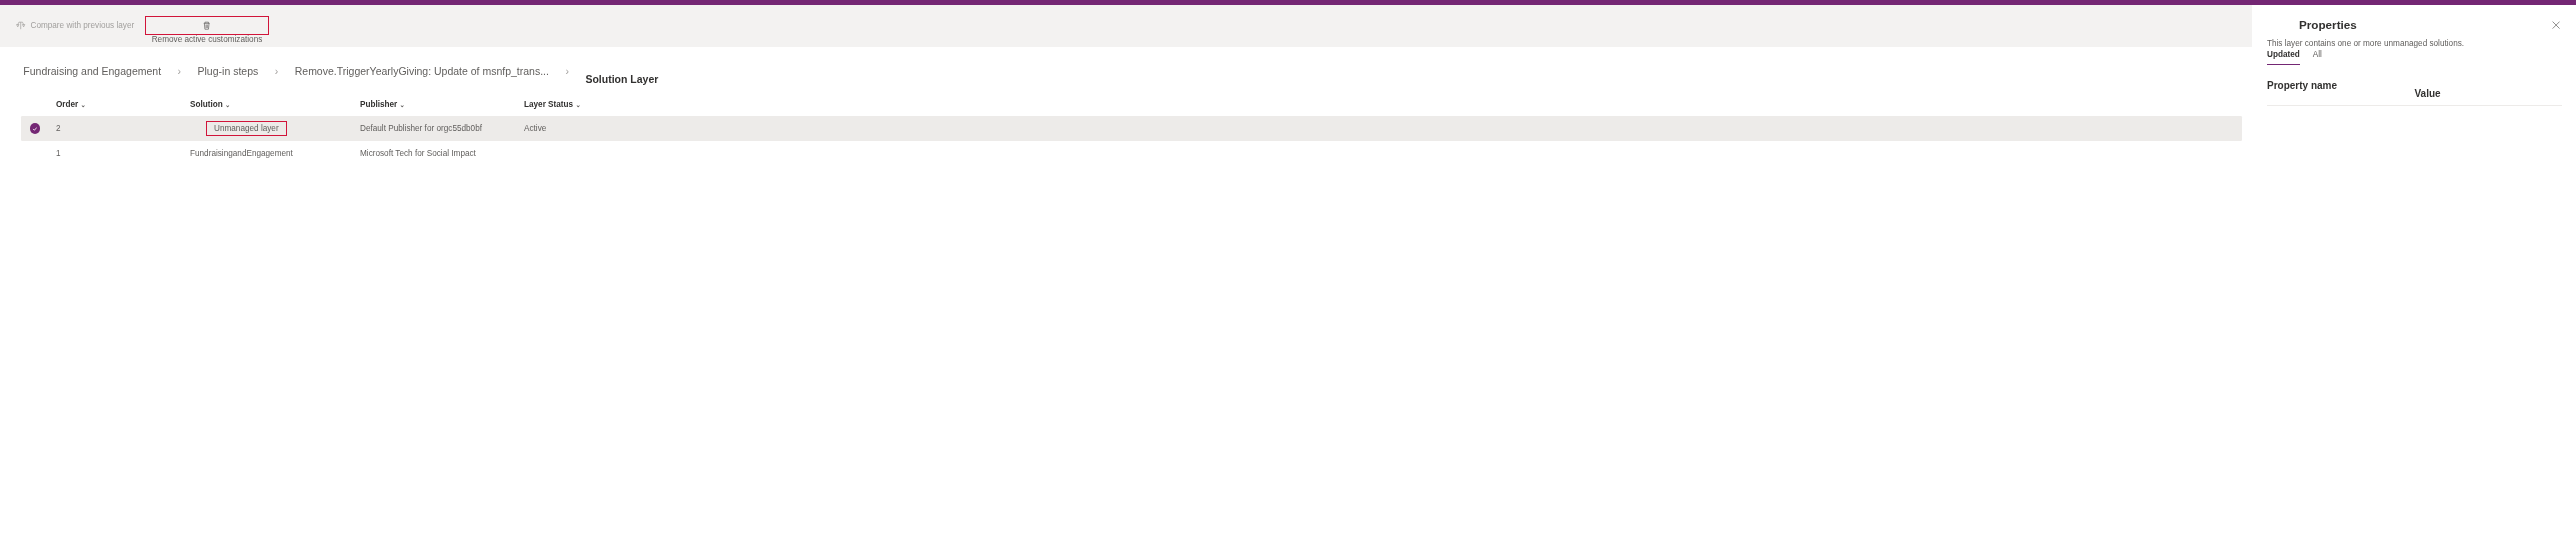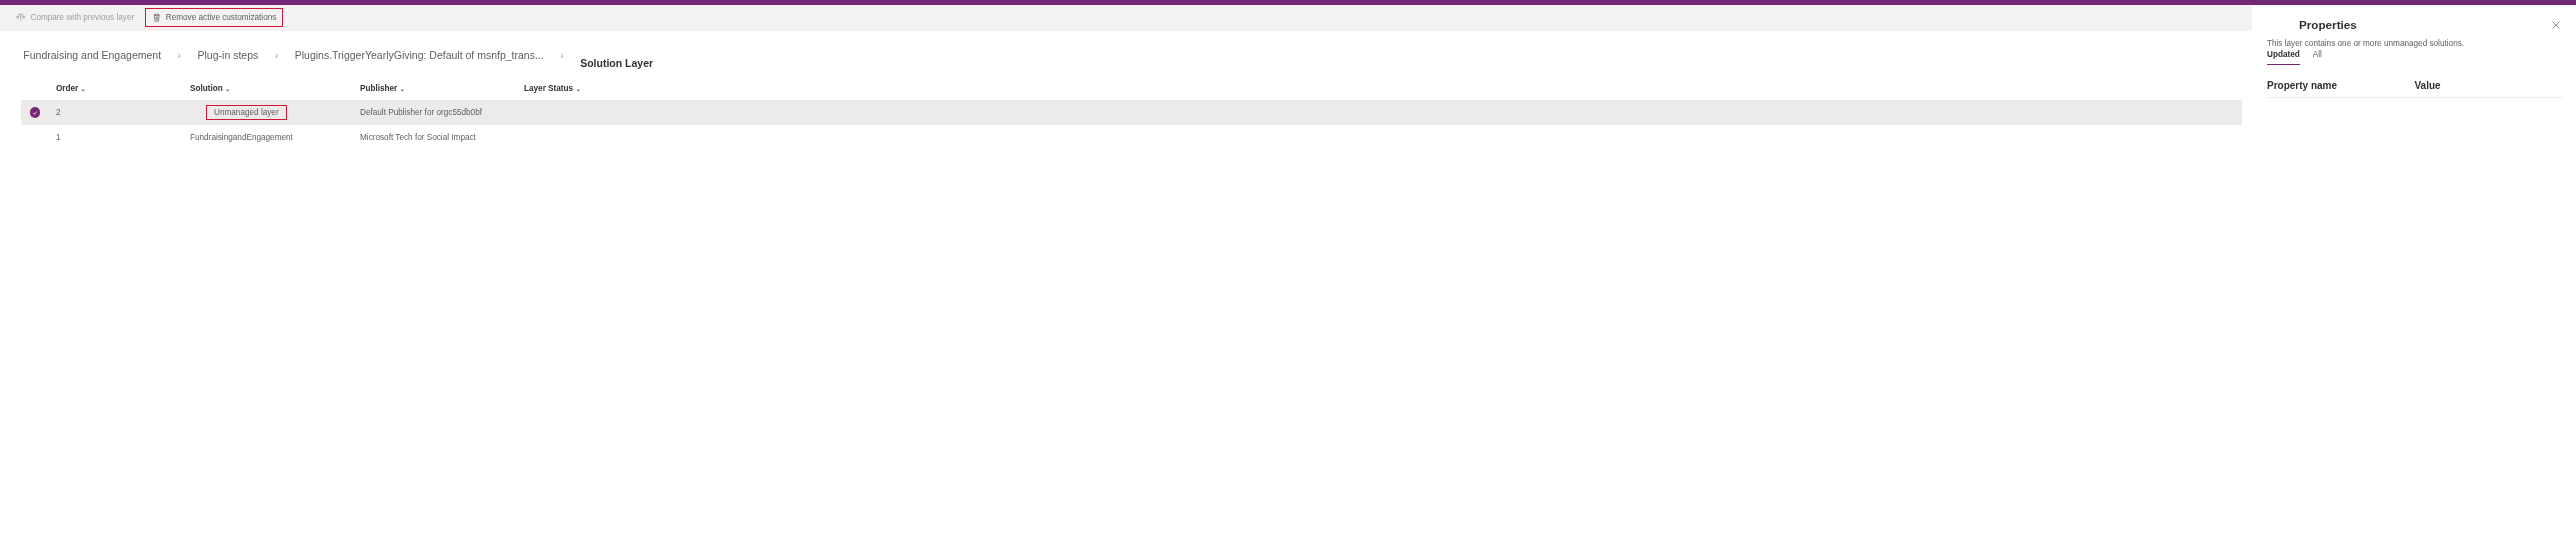--- a/index.html
+++ b/index.html
@@ -22,37 +22,37 @@
       display: flex;
       flex-direction: column;
       overflow: hidden;
     }
     .toolbar {
       display: flex;
       align-items: center;
       padding: 3.5px 10.5px;
       background: #f3f2f1;
       gap: 4.7px;
-      height: 26px;
+      height: 42px;
     }
     .toolbar-btn {
       display: inline-flex;
       align-items: center;
       gap: 4.7px;
       border: none;
       background: transparent;
       padding: 3.5px 5.9px;
       font-size: 8.2px;
       color: #605e5c;
       cursor: pointer;
       height: 19px;
     }
     .toolbar-btn.disabled { color: #a19f9d; cursor: default; }
     .toolbar-btn svg { width: 9.4px; height: 9.4px; flex-shrink: 0; }
-    .highlight-red { border: 1.2px solid #d1143a; }
+    .highlight-red { border: 1.2px solid #d1143a; flex-direction: column; }
 
     .breadcrumb {
       display: flex;
       align-items: center;
       gap: 13px;
       padding: 10.5px 21px 5.9px 21px;
       font-size: 10.5px;
       color: #605e5c;
       flex-wrap: nowrap;
       white-space: nowrap;
@@ -132,21 +132,21 @@
     }
     .prop-header {
       display: flex;
       margin-top: 14px;
       font-weight: 600;
       font-size: 10px;
       padding-bottom: 5.9px;
       border-bottom: 0.6px solid #edebe9;
     }
     .prop-name { flex: 1; }
-    .prop-value { flex: 1; }
+    .prop-value { flex: 1; margin-top: 8px; }
   </style>
 </head>
 <body>
 
 <div class="topbar"></div>
 
 <div class="container">
 
   <div class="main">
 
@@ -163,21 +163,21 @@
           </svg>
         <span>Remove active customizations</span>
       </button>
     </div>
 
     <nav class="breadcrumb">
       <a>Fundraising and Engagement</a>
       <span class="sep">›</span>
       <a>Plug-in steps</a>
       <span class="sep">›</span>
-      <a>Plugins.TriggerYearlyGiving: Default of msnfp_trans...</a>
+      <a>Remove.TriggerYearlyGiving: Update of msnfp_trans...</a>
       <span class="sep">›</span>
       <span class="current">Solution Layer</span>
     </nav>
 
     <div class="table-wrapper">
 
       <div class="table-header">
         <div class="col-check"></div>
         <div class="col-order">
           <span>Order</span><span class="chev">⌄</span>
@@ -199,20 +199,21 @@
             <svg viewBox="0 0 10 10">
                 <path fill="none" stroke="#fff" stroke-width="1.6" d="M2 5l2 2 4-4"></path>
               </svg>
           </span>
         </div>
         <div class="col-order">2</div>
         <div class="col-solution">
           <span class="sol-highlight">Unmanaged layer</span>
         </div>
         <div class="col-publisher">Default Publisher for orgc55db0bf</div>
+        <div class="col-status">Active</div>
       </div>
 
       <div class="table-row">
         <div class="col-check"></div>
         <div class="col-order">1</div>
         <div class="col-solution">FundraisingandEngagement</div>
         <div class="col-publisher">Microsoft Tech for Social Impact</div>
         <div class="col-status"></div>
       </div>
 

